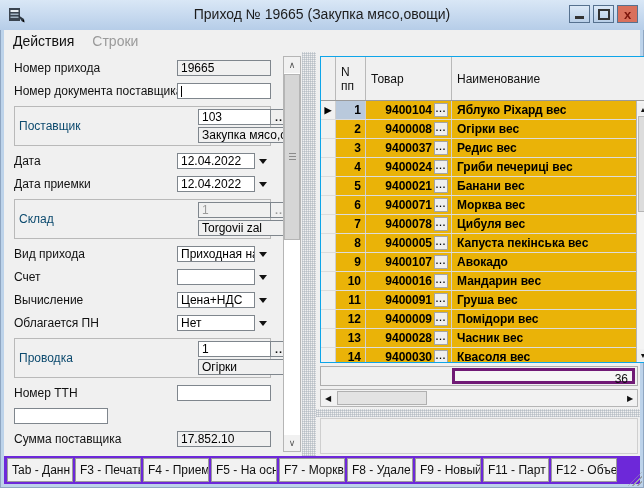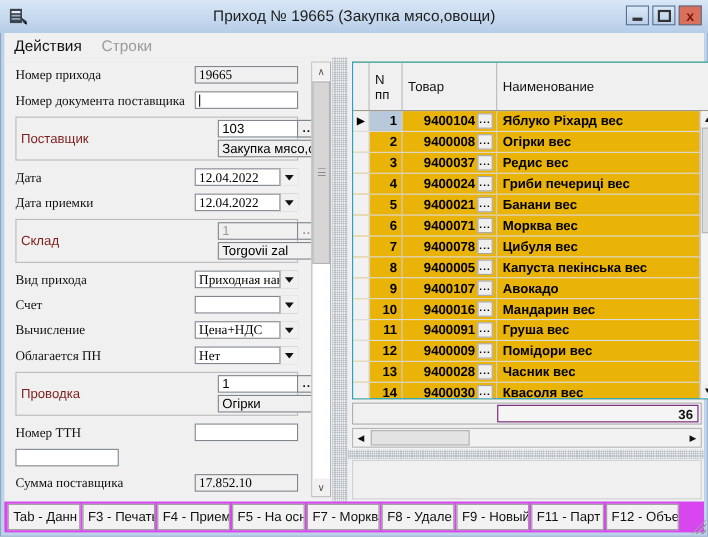--- a/index.html
+++ b/index.html
@@ -20,38 +20,38 @@
   
   .menubar{position:absolute;left:4px;top:30px;width:636px;height:22px;background:#f0f0f0;
            border-bottom:1px solid #d9d9d9;display:flex;align-items:center;}
   .menu-item{padding:0 9px;font-size:14px;color:#111;height:22px;line-height:22px;}
   .menu-item.disabled{color:#9a9a9a;}
   
   .client{position:absolute;left:4px;top:52px;width:636px;height:404px;background:#f0f0f0;}
   
   .form-panel{position:absolute;left:0;top:0;width:279px;height:404px;padding:8px 12px 0 10px;
               box-sizing:border-box;overflow:hidden;}
-  .frow{display:flex;align-items:center;height:16px;margin-bottom:7px;font-family:Liberation Serif, serif;}
+  .frow{display:flex;align-items:center;height:16px;margin-bottom:7px;}
   .frow .flabel{flex:1;font-size:12px;color:#111;white-space:nowrap;overflow:hidden;}
   .fctrl{width:94px;position:relative;height:16px;box-sizing:border-box;flex:none;}
   .field{position:absolute;inset:0;border:1px solid #7f868d;background:#fff;font-size:12px;
          line-height:14px;padding:0 3px;white-space:nowrap;overflow:hidden;box-sizing:border-box;}
   .field.readonly{background:#f0f0f0;}
   .field.grayval{color:#9a9a9a;background:#f0f0f0;}
   .combo-btn{position:absolute;right:0;top:0;bottom:0;width:16px;background:#f0f0f0;
              border-left:1px solid #7f868d;display:flex;align-items:center;justify-content:center;}
   .combo-btn i{display:block;width:0;height:0;border:4px solid transparent;border-top:5px solid #111;
                margin-top:4px;}
   .dots-btn{position:absolute;right:0;top:0;bottom:0;width:22px;background:#efefef;
             border:1px solid #7f868d;display:flex;align-items:center;justify-content:center;
             font-size:11px;font-weight:bold;color:#111;box-sizing:border-box;letter-spacing:1px;}
   .dots-btn.gray{color:#9a9a9a;background:#f0f0f0;}
   .fgroup{border:1px solid #b9b9b9;margin:0 0 7px 0;padding:3px 0 3px 4px;height:40px;
           box-sizing:border-box;display:flex;align-items:center;}
-  .fgroup .flabel{flex:1;font-size:12px;color:#7f1d1d;}
+  .fgroup .flabel{flex:1;font-size:12px;color:#0c4a6e;}
   .fgroup .gstack{width:72px;display:flex;flex-direction:column;gap:2px;flex:none;}
   .fgroup .gstack .fctrl{width:94px;}
   .caret{position:absolute;left:3px;top:2px;width:1px;height:11px;background:#000;}
   
   .form-scroll{position:absolute;left:279px;top:4px;width:18px;height:396px;background:#fff;
                border:1px solid #b5b5b5;box-sizing:border-box;}
   .sbtn{position:absolute;left:0;width:16px;height:16px;background:#f1f1f1;color:#555;
         display:flex;align-items:center;justify-content:center;font-size:9px;}
   .sbtn.up{top:0;} .sbtn.down{bottom:0;}
   .sthumb{position:absolute;left:0;top:17px;width:16px;height:166px;background:#d6d6d6;
@@ -85,36 +85,36 @@
   .grid-vscroll{position:absolute;right:0;top:0;width:13px;height:262px;background:#f4f4f4;
                 border-left:1px solid #b5b5b5;box-sizing:border-box;}
   .gsb{position:absolute;left:0;width:12px;height:12px;display:flex;align-items:center;
        justify-content:center;font-size:7px;color:#111;background:#f0f0f0;}
   .gsb.up{top:2px;} .gsb.down{bottom:2px;}
   .gthumb{position:absolute;left:1px;top:15px;width:10px;height:96px;background:#dcdcdc;
           border:1px solid #b5b5b5;box-sizing:border-box;}
   .grid-footer{position:absolute;left:4px;top:314px;width:318px;height:20px;background:#f0f0f0;
                border:1px solid #adadad;box-sizing:border-box;}
   .count-cell{position:absolute;left:131px;top:1px;width:183px;height:16px;background:#f5f5f5;
-              border:1px solid #701a75;box-sizing:border-box;font-size:12px;text-align:right;
-              padding:1px 4px 0 0;color:#111;font-weight:bold;}
+              border:3px solid #701a75;box-sizing:border-box;font-size:12px;text-align:right;
+              padding:1px 4px 0 0;color:#111;}
   .h-scroll{position:absolute;left:4px;top:337px;width:318px;height:18px;background:#f2f2f2;
             border:1px solid #b5b5b5;box-sizing:border-box;}
   .hbtn{position:absolute;top:0;width:14px;height:16px;display:flex;align-items:center;
         justify-content:center;font-size:8px;color:#111;}
   .hbtn.left{left:0;} .hbtn.right{right:0;}
   .hthumb{position:absolute;left:16px;top:1px;width:90px;height:14px;background:#e3e3e3;
           border:1px solid #b0b0b0;box-sizing:border-box;}
   .h-split{position:absolute;left:0;top:357px;width:324px;height:8px;background:#f0f0f0;
            background-image:repeating-linear-gradient(90deg,rgba(160,170,180,.45) 0 1px,transparent 1px 2px),
                             repeating-linear-gradient(0deg,rgba(160,170,180,.45) 0 1px,transparent 1px 2px);}
   .bottom-panel{position:absolute;left:4px;top:366px;width:318px;height:36px;background:#f0f0f0;
                 border:1px solid #cfcfcf;box-sizing:border-box;}
   
-  .toolbar{position:absolute;left:4px;top:456px;width:636px;height:28px;background:#d946ef;
+  .toolbar{position:absolute;left:4px;top:456px;width:636px;height:28px;background:#6d28d9;
            display:flex;align-items:center;padding-left:3px;box-sizing:border-box;}
   .tbtn{width:66px;height:24px;margin-right:2px;background:#f2f2f2;border:1px solid #9b9b9b;
         box-sizing:border-box;font-size:12px;color:#111;display:flex;align-items:center;
         padding-left:4px;white-space:nowrap;overflow:hidden;font-family:"Liberation Sans",sans-serif;}
   .resize-grip{position:absolute;right:2px;bottom:2px;width:14px;height:14px;
                background:repeating-linear-gradient(135deg,transparent 0 2px,#9aa0a6 2px 3.5px);
                clip-path:polygon(100% 0,100% 100%,0 100%);}
 </style>
 </head>
 <body>

